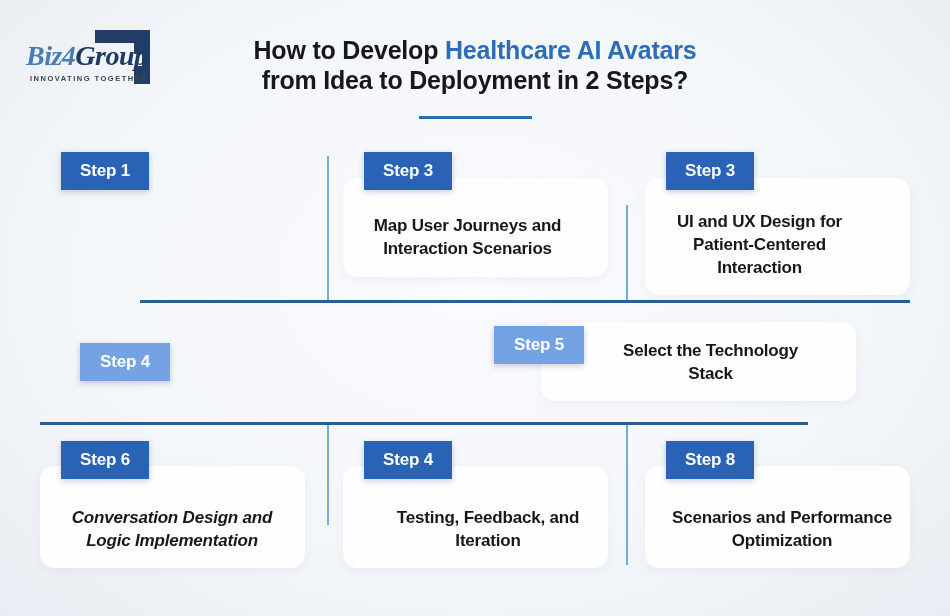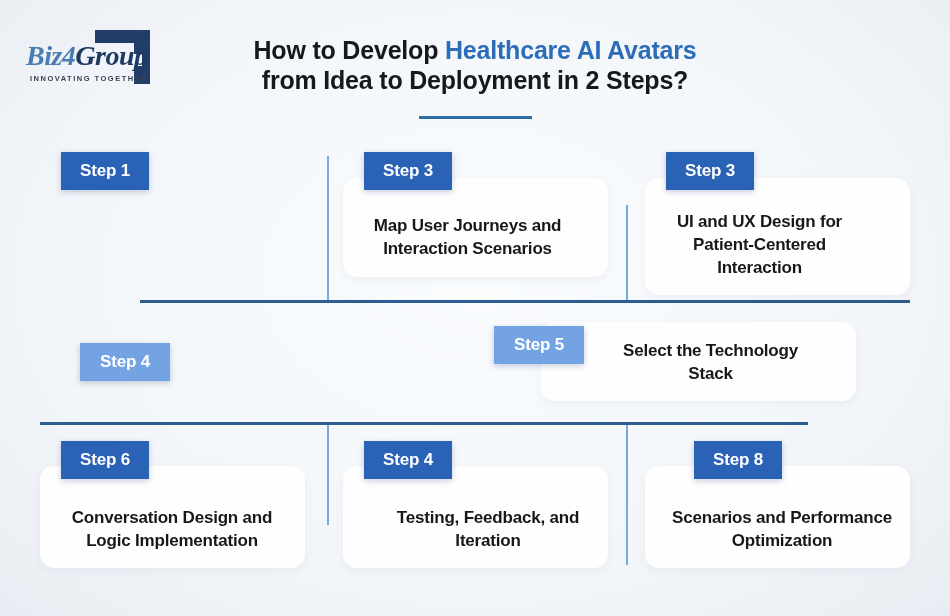--- a/index.html
+++ b/index.html
@@ -98,25 +98,25 @@
   .badge-5 { left: 494px; top: 326px; }
   .card-4 .card-text { position: absolute; left: 65px; top: 17px; width: 225px; }
   .card-5 .card-text { position: absolute; left: 67px; top: 17px; width: 205px; }
 
   
   .card-6 { left: 40px;  top: 466px; width: 265px; height: 102px; }
   .card-7 { left: 343px; top: 466px; width: 265px; height: 102px; }
   .card-8 { left: 645px; top: 466px; width: 265px; height: 102px; }
   .badge-6 { left: 61px;  top: 441px; }
   .badge-7 { left: 364px; top: 441px; }
-  .badge-8 { left: 666px; top: 441px; margin-left: 28px; }
+  .badge-8 { left: 666px; top: 441px; }
   .card-6 .card-text, .card-7 .card-text, .card-8 .card-text {
     position: absolute; left: 22px; top: 40px;
   }
-  .card-6 .card-text { width: 220px; }
+  .card-6 .card-text { width: 220px; font-style: italic; }
   .card-7 .card-text { width: 210px; margin-left: 18px; }
   .card-8 .card-text { width: 230px; }
 </style>
 </head>
 <body>
 
 <div class="canvas">
 
   <div class="logo">
     <div class="logo-mark-bar"></div>

